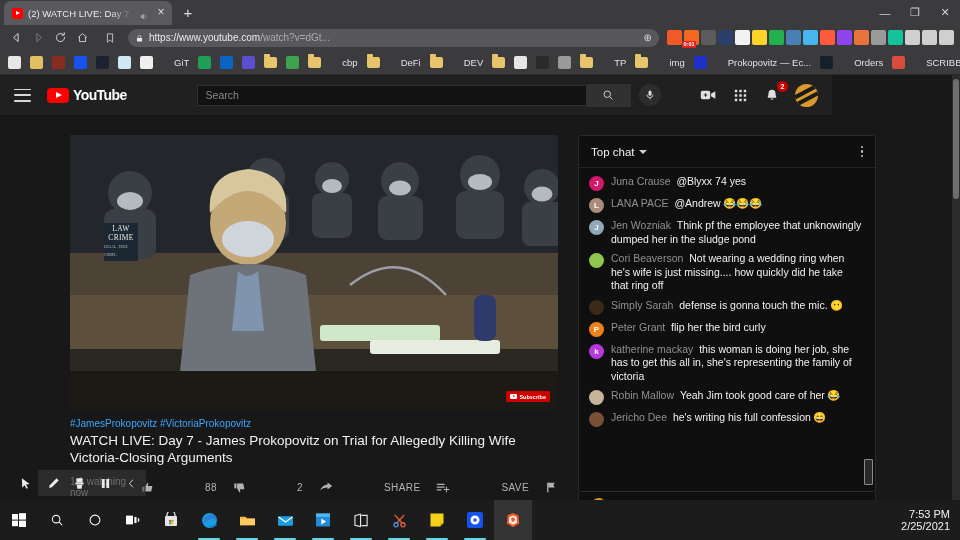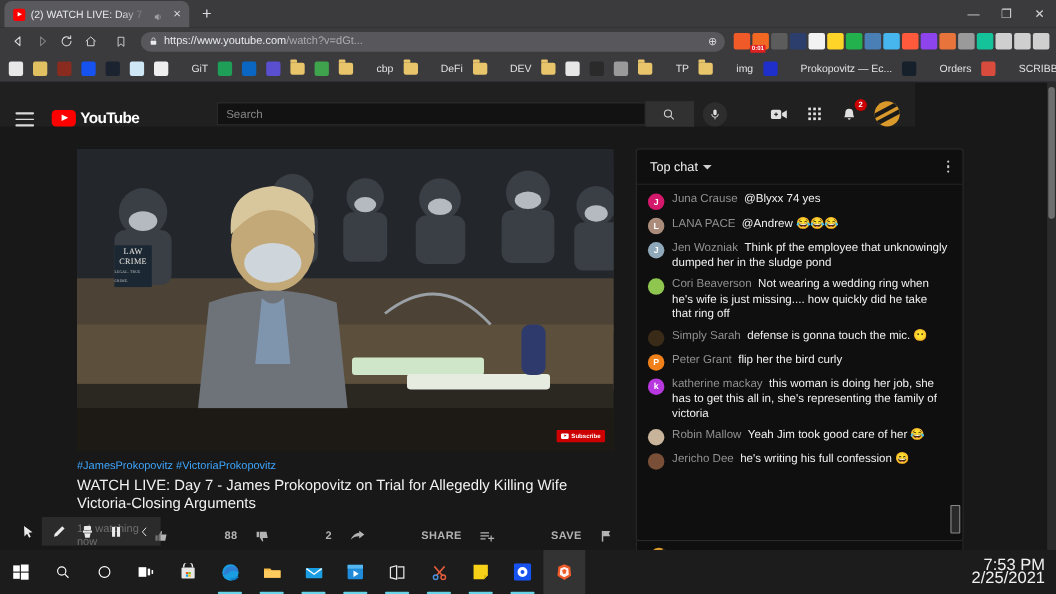--- a/index.html
+++ b/index.html
@@ -73,21 +73,21 @@
   .bm-folder{width:13px;height:11px;background:#e8c56b;border-radius:1px 2px 2px 2px;position:relative;flex:none;}
   .bm-folder::before{content:"";position:absolute;left:0;top:-2.5px;width:6px;height:3px;background:#e8c56b;border-radius:1px 1px 0 0;}
   .bm-label{font-size:9.5px;color:#e3e3e5;white-space:nowrap;}
   .bm-sep{width:1px;height:14px;background:#5d5d61;margin:0 3px;flex:none;}
 
   
   .page{position:absolute;left:0;top:75px;width:952px;height:425px;background:#181818;overflow:hidden;}
   .pagescroll{position:absolute;right:0;top:75px;width:8px;height:425px;background:#2b2b2b;}
   .pagescroll .thumb{position:absolute;left:1px;top:4px;width:6px;height:120px;background:#6e6e6e;border-radius:3px;}
 
-  .ytmast{position:absolute;left:0;top:0;width:832px;height:40px;background:#202020;display:flex;align-items:flex-end;padding:0 14px;}
+  .ytmast{position:absolute;left:0;top:0;width:832px;height:40px;background:#202020;display:flex;align-items:center;padding:0 14px;}
   .burger{width:17px;height:13px;display:flex;flex-direction:column;justify-content:space-between;margin-right:16px;}
   .burger i{display:block;height:1.6px;background:#d9d9d9;border-radius:1px;}
   .ytlogo{display:flex;align-items:center;gap:4px;}
   .ytlogo .play{width:22px;height:15px;background:#ff0000;border-radius:4px;display:flex;align-items:center;justify-content:center;}
   .ytlogo .play::after{content:"";border-left:6px solid #fff;border-top:3.5px solid transparent;border-bottom:3.5px solid transparent;margin-left:2px;}
   .ytlogo .wordmark{font-size:14px;font-weight:bold;color:#fff;letter-spacing:-.6px;}
   .searchwrap{margin-left:70px;display:flex;align-items:center;}
   .searchbox{
     width:390px;height:21px;background:#121212;border:1px solid #303030;
     display:flex;align-items:center;padding:0 8px;
@@ -125,21 +125,21 @@
   .subbtn .tiny-play::after{content:"";position:absolute;left:2.4px;top:1px;border-left:2.5px solid #cc0000;border-top:1.5px solid transparent;border-bottom:1.5px solid transparent;}
   .subbtn span{font-size:5.5px;color:#fff;font-weight:bold;}
 
   .hashtags{margin-top:8px;font-size:10px;color:#3ea6ff;}
   .vidtitle{margin-top:3px;font-size:13.5px;color:#f1f1f1;line-height:17px;font-weight:400;}
 
   .actionrow{margin-top:10px;display:flex;align-items:center;height:22px;}
   .views{font-size:10px;color:#aaa;}
   .actions{margin-left:auto;display:flex;align-items:center;gap:16px;}
   .act{display:flex;align-items:center;gap:5px;}
-  .act span{font-size:10px;color:#b3b3b3;font-weight:bold;letter-spacing:.4px;padding-left:46px;}
+  .act span{font-size:10px;color:#b3b3b3;font-weight:normal;letter-spacing:.4px;padding-left:46px;}
 
   
   .chatcol{
     position:absolute;left:578px;top:60px;width:298px;height:357px;
     background:#0f0f0f;border:1px solid #2a2a2a;border-radius:3px;overflow:hidden;
   }
   .chathead{height:32px;display:flex;align-items:center;padding:0 12px;border-bottom:1px solid #242424;}
   .chathead .label{font-size:11.5px;color:#f1f1f1;}
   .caret{margin-left:5px;width:0;height:0;border-left:4px solid transparent;border-right:4px solid transparent;border-top:4.5px solid #d0d0d0;}
   .kebab{margin-left:auto;display:flex;flex-direction:column;gap:2px;}
@@ -161,21 +161,21 @@
     position:absolute;left:12px;top:470px;height:26px;display:flex;align-items:center;
   }
   .annot .tool{width:26px;height:26px;display:flex;align-items:center;justify-content:center;color:#e6e6e6;}
   .annot .toolgroup{display:flex;align-items:center;background:rgba(60,60,60,.55);height:26px;padding:0 2px;}
 
   
   .taskbar{position:absolute;left:0;bottom:0;width:960px;height:40px;background:#1c1c1c;display:flex;align-items:center;}
   .tb{width:38px;height:40px;display:flex;align-items:center;justify-content:center;position:relative;flex:none;}
   .tb.active{background:#333;}
   .tb .underline{position:absolute;bottom:0;left:8px;width:22px;height:2.5px;background:#67d4e8;border-radius:2px;}
-  .clock{margin-left:auto;margin-right:10px;text-align:right;color:#f1f1f1;font-size:15px;line-height:12px;}
+  .clock{margin-left:auto;margin-right:10px;text-align:right;color:#f1f1f1;font-size:11px;line-height:12px;}
 </style>
 </head>
 <body>
 
 <div id="app">
 
   <div class="tabstrip">
     <div class="tab">
       <span class="tab-fav"></span>
       <span class="tab-title">(2) WATCH LIVE: Day 7 - Jame</span>

